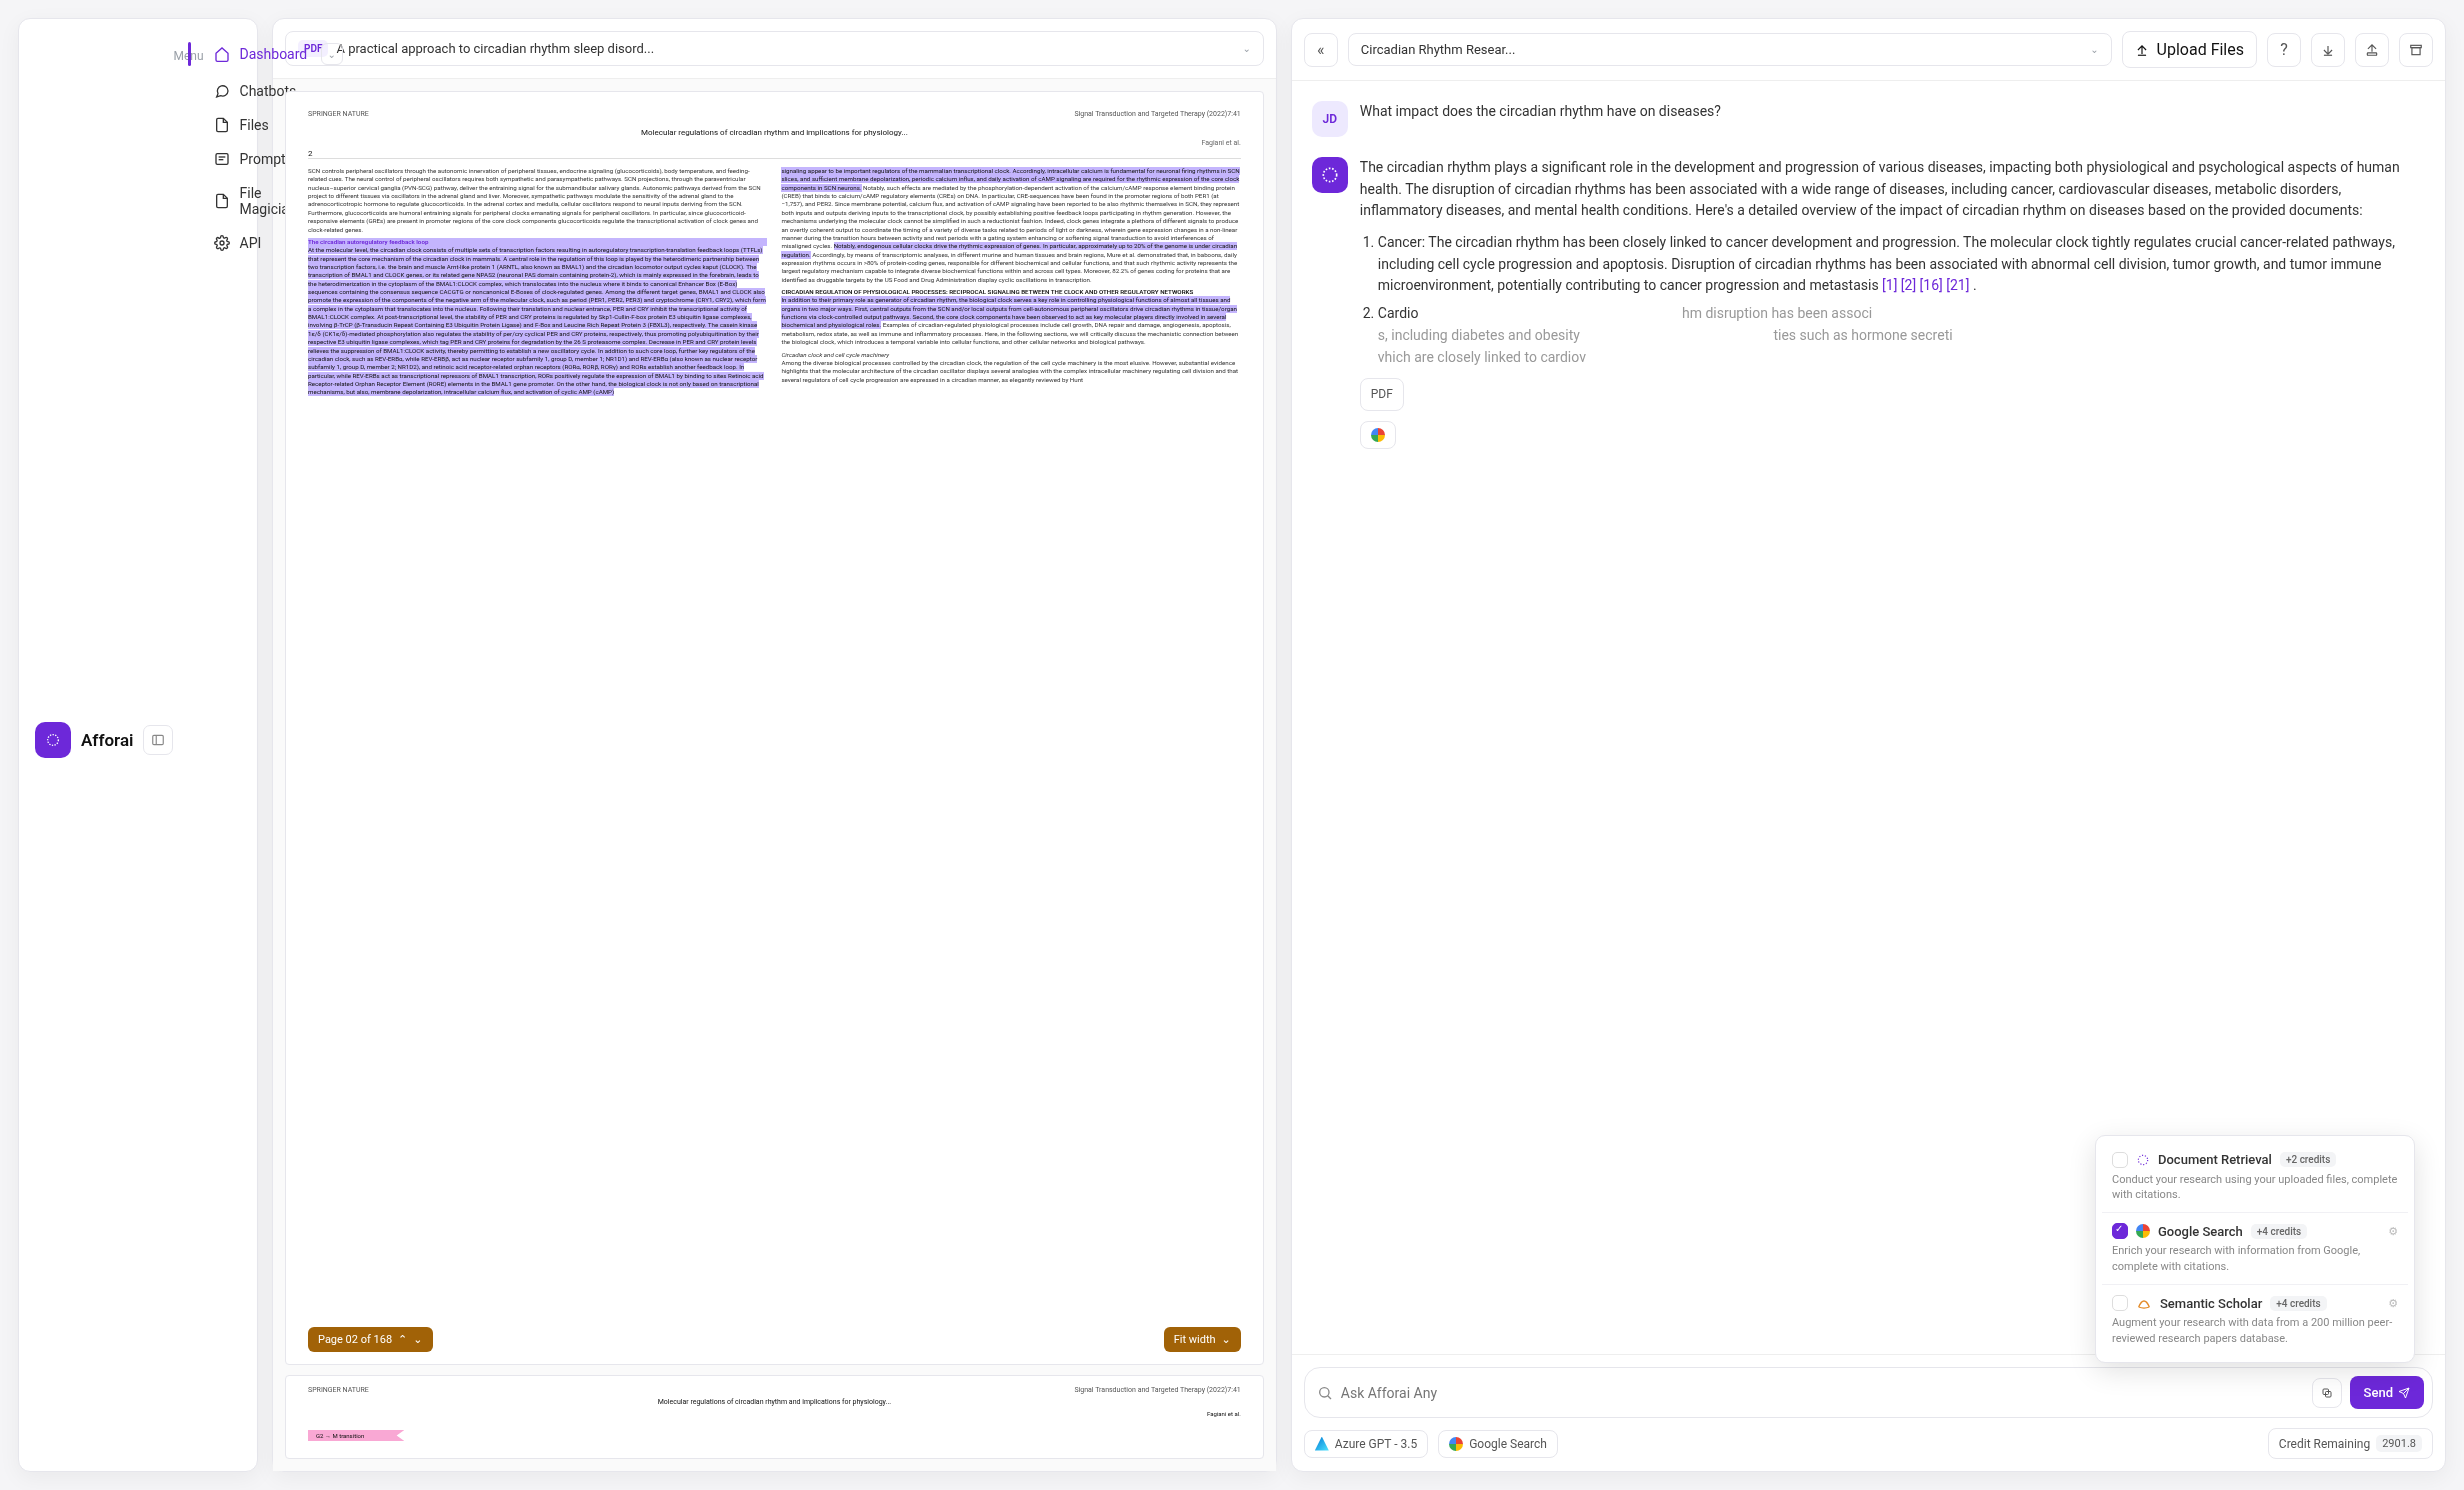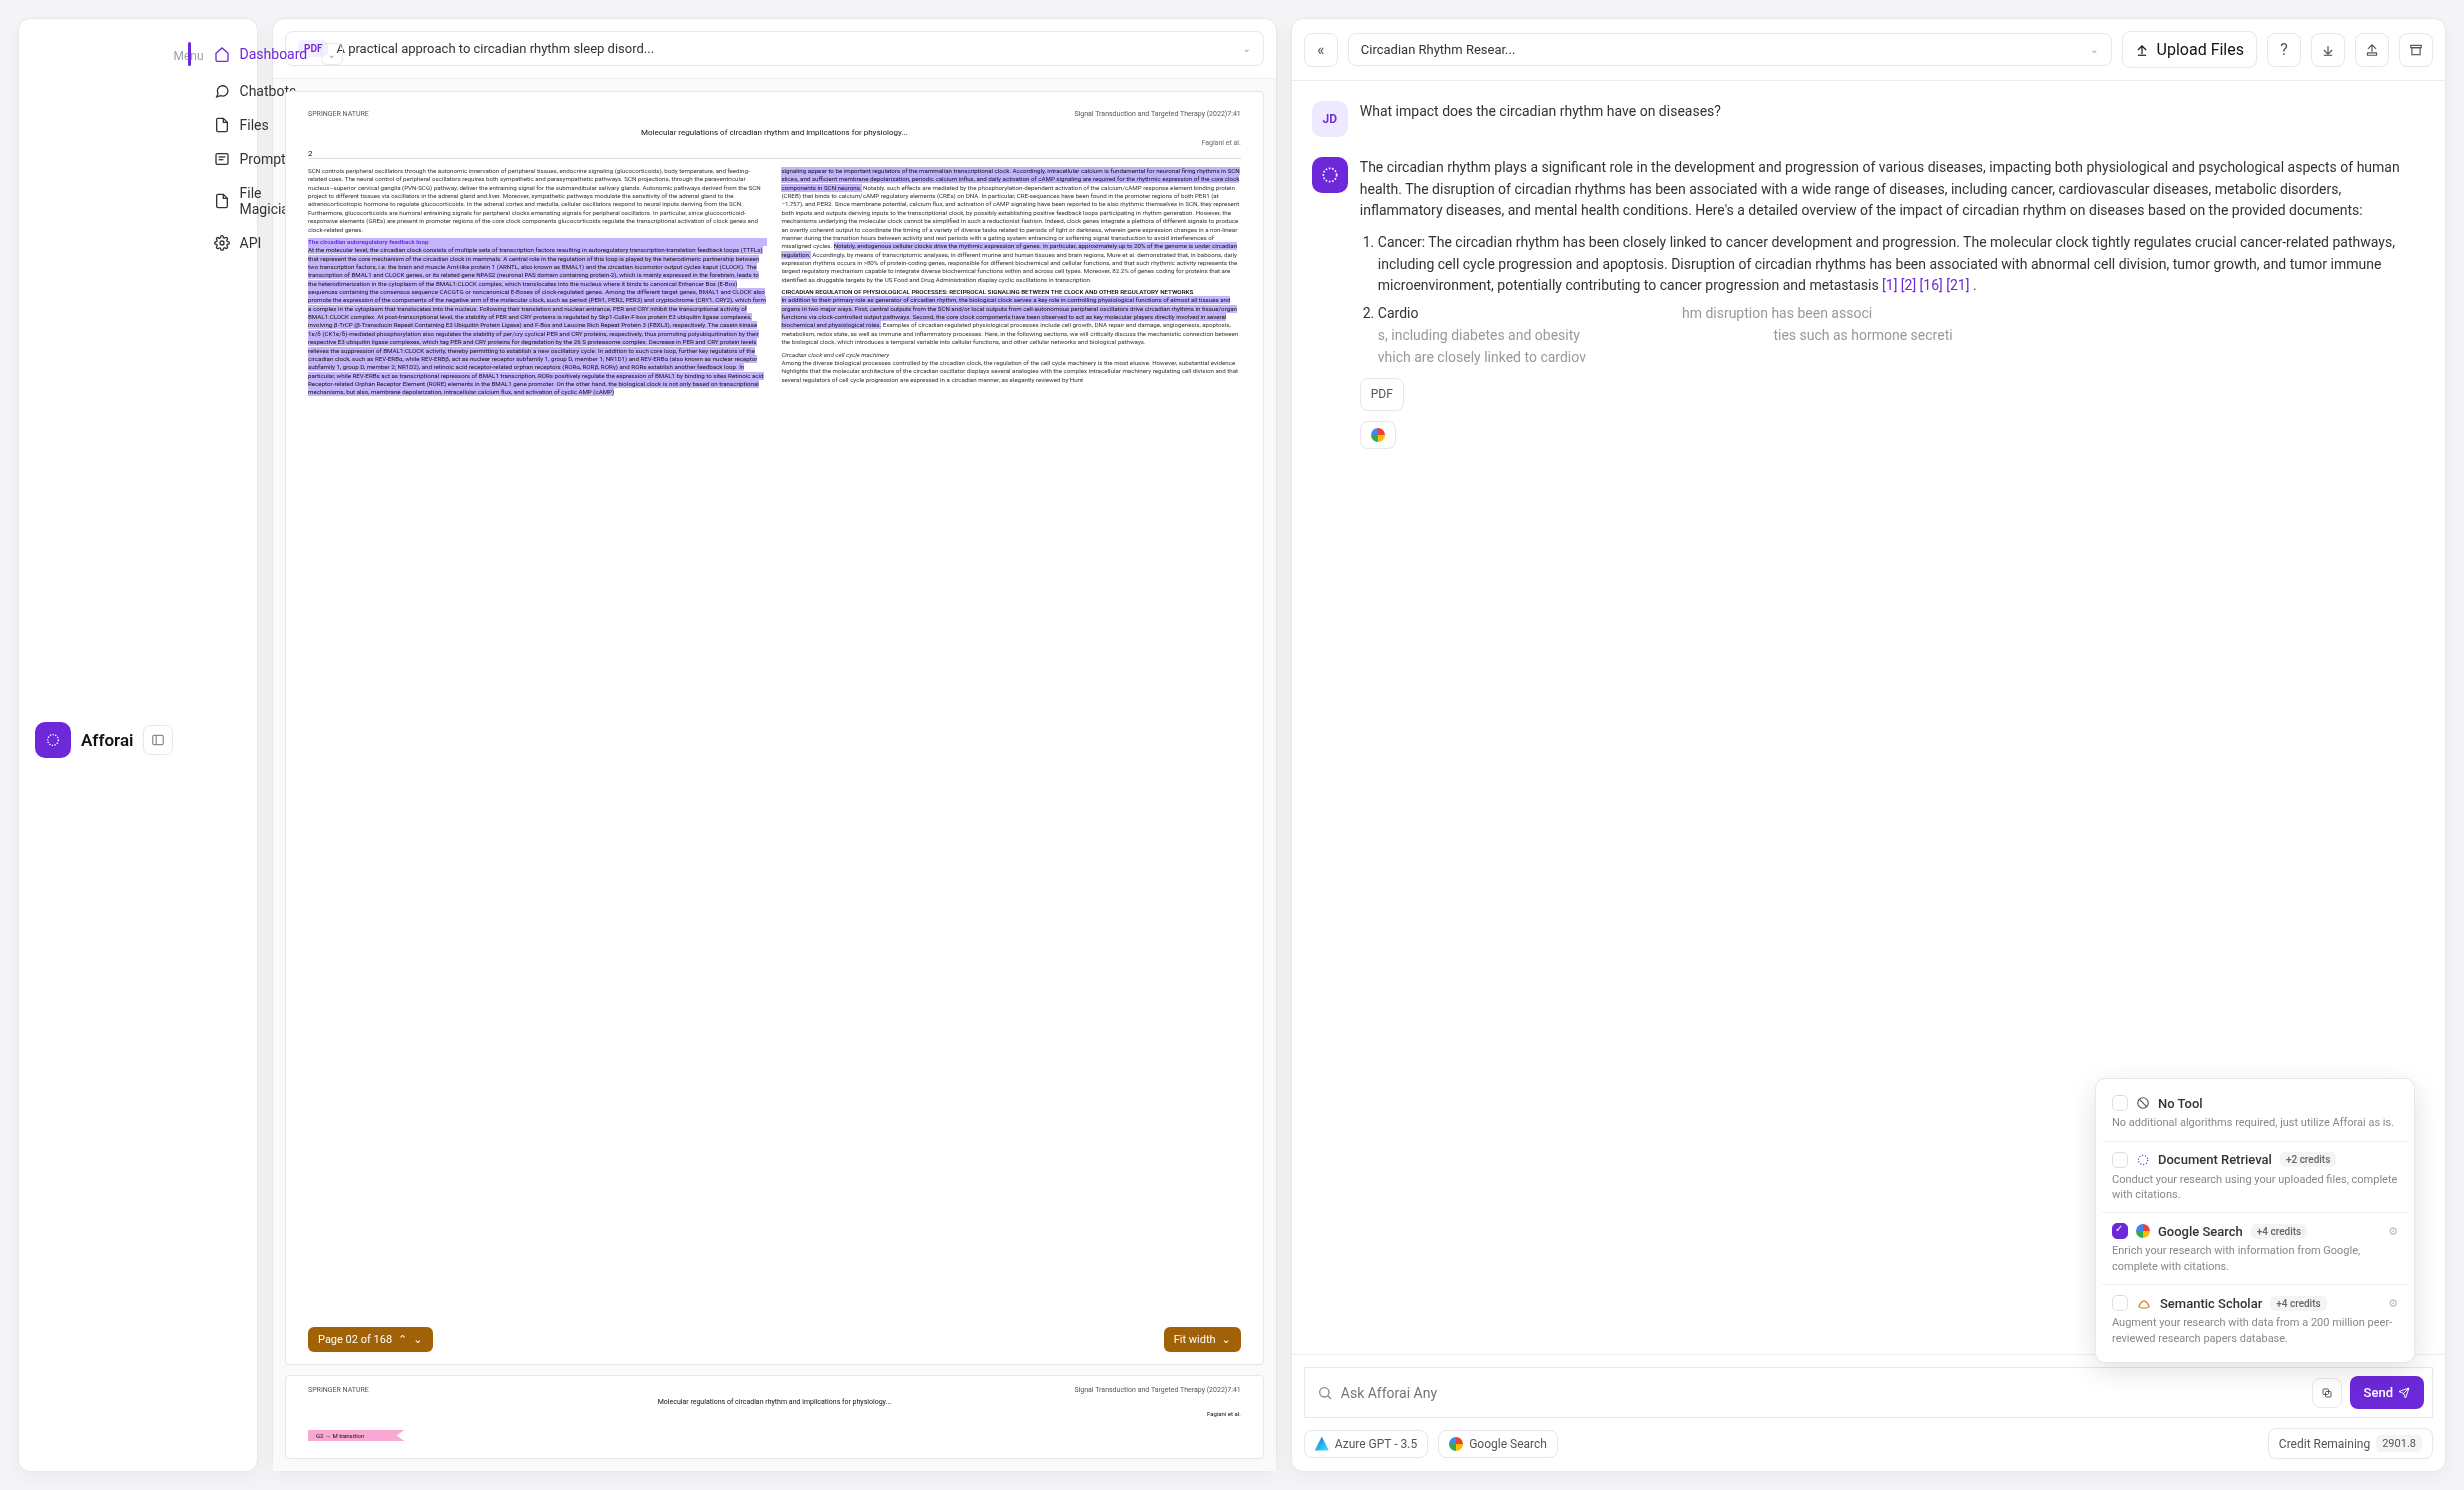--- a/index.html
+++ b/index.html
@@ -59,21 +59,21 @@
 .av-user{background:#ede9fe;color:#6d28d9;font-weight:600;font-size:12px}
 .av-bot{background:#6d28d9}
 .msg-text{font-size:14px;line-height:1.55;color:#333}
 .msg-text ol{margin:10px 0 0 18px}
 .msg-text li{margin-bottom:6px}
 .cite{color:#6d28d9}
 .doc-compl{display:flex;align-items:center;gap:6px;margin-top:14px;font-size:13px;color:#333}
 .chips-row{display:flex;gap:8px;margin-top:10px}
 .chip-light{border:1px solid #e6e6ec;border-radius:8px;padding:6px 10px;font-size:12px;color:#555;display:flex;align-items:center;gap:6px;cursor:pointer}
 .input-bar{padding:12px;border-top:1px solid #eee}
-.ask{display:flex;gap:8px;align-items:center;border:1px solid #e6e6ec;border-radius:0;padding:8px 8px 8px 12px}
+.ask{display:flex;gap:8px;align-items:center;border:1px solid #e6e6ec;border-radius:16px;padding:8px 8px 8px 12px}
 .ask input{flex:1;border:none;outline:none;font-size:14px}
 .send{background:#6d28d9;color:#fff;border:none;border-radius:8px;padding:9px 14px;font-size:13px;font-weight:500;display:flex;align-items:center;gap:5px;cursor:pointer}
 .below-row{display:flex;gap:10px;margin-top:10px;align-items:center}
 .model-chip{border:1px solid #e6e6ec;border-radius:8px;padding:6px 10px;font-size:12px;color:#555;display:flex;align-items:center;gap:6px}
 .credit{margin-left:auto;border:1px solid #e6e6ec;border-radius:8px;padding:6px 10px;font-size:12px;color:#555;display:flex;align-items:center;gap:6px}
 .credit-badge{background:#f3f4f6;padding:2px 6px;border-radius:5px;font-size:11px}
 .popover{position:absolute;right:30px;bottom:108px;width:320px;background:#fff;border:1px solid #e6e6ec;border-radius:10px;box-shadow:0 8px 28px rgba(0,0,0,.12);padding:6px;z-index:50}
 .pop-item{border-bottom:1px solid #f0f0f4;padding:10px}
 .pop-item:last-child{border-bottom:none}
 .pop-head{display:flex;align-items:center;gap:8px;font-size:13px;font-weight:500;color:#333}
@@ -348,31 +348,20 @@
           <span>Credit Remaining</span>
           <span class="credit-badge">2901.8</span>
         </div>
       </div>
     </div>
 
     <div class="popover">
       <div class="pop-item">
         <div class="pop-head">
           <span class="pop-check"></span>
-          <svg width="14" height="14" viewBox="0 0 24 24" fill="none" stroke="#555" stroke-width="2">
-              <circle cx="12" cy="12" r="9"></circle>
-              <line x1="5" y1="5" x2="19" y2="19"></line>
-            </svg>
-          <span>No Tool</span>
-        </div>
-        <div class="pop-desc">No additional algorithms required, just utilize Afforai as is.</div>
-      </div>
-      <div class="pop-item">
-        <div class="pop-head">
-          <span class="pop-check"></span>
           <svg width="14" height="14" viewBox="0 0 24 24" fill="none" stroke="#6d28d9" stroke-width="2" stroke-dasharray="2 3">
               <circle cx="12" cy="12" r="8"></circle>
             </svg>
           <span>Document Retrieval</span>
           <span class="pop-badge">+2 credits</span>
         </div>
         <div class="pop-desc">Conduct your research using your uploaded files, complete with citations.</div>
       </div>
       <div class="pop-item">
         <div class="pop-head">

